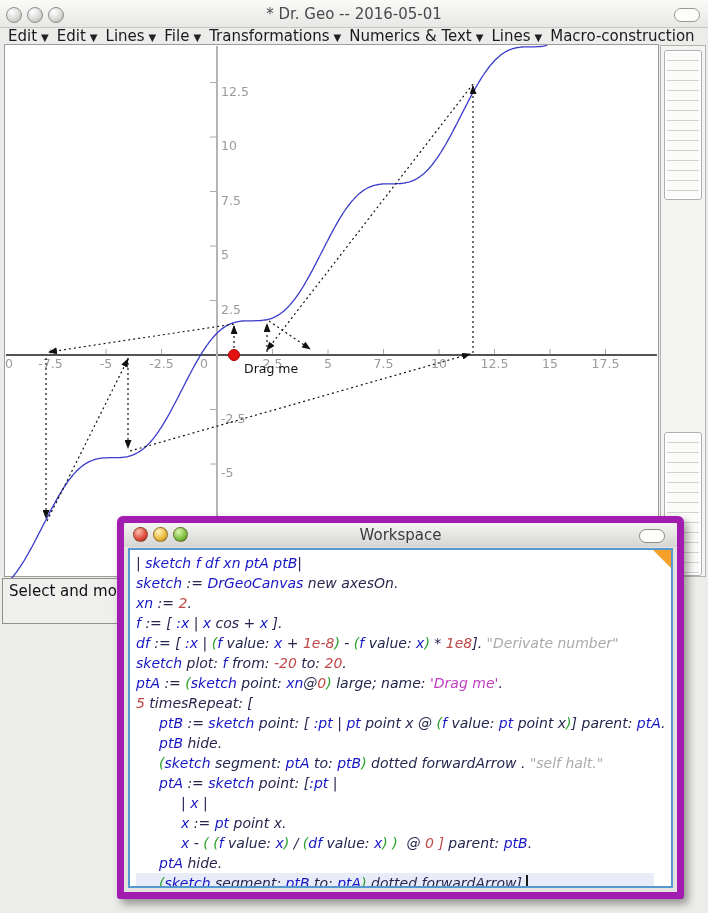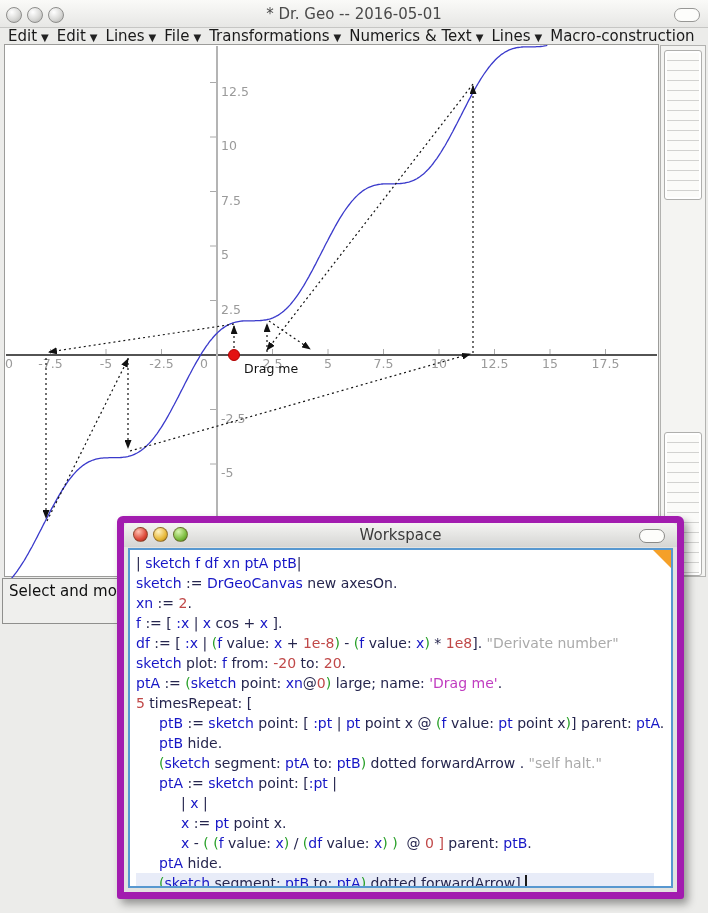--- a/index.html
+++ b/index.html
@@ -53,21 +53,21 @@
   .ws-red{background:radial-gradient(circle at 35% 28%, #FFC0B0, #DD4A3A 60%, #9E2418);}
   .ws-yellow{background:radial-gradient(circle at 35% 28%, #FFF2C0, #E8B93A 60%, #A87E10);}
   .ws-green{background:radial-gradient(circle at 35% 28%, #D8F5B0, #7CBC3E 60%, #4A7F18);}
   .ws-title{position:absolute;left:0;right:0;top:3px;text-align:center;font-size:15px;color:#3A3A3A;}
   .ws-collapse{position:absolute;right:12px;top:6px;width:24px;height:12px;
     border:1px solid #8A8A88;border-radius:7px;background:#FDFDFB;}
   .ws-content{position:absolute;left:4px;top:25px;right:4px;bottom:4px;
     background:#FFFFFF;border:2px solid #5898D0;box-sizing:border-box;overflow:hidden;}
   .ws-corner{position:absolute;top:0;right:0;width:0;height:0;
     border-top:18px solid #F5A028;border-left:18px solid transparent;}
-  .code{padding:3px 0 0 6px;font-size:14px;line-height:20px;white-space:pre;}
+  .code{padding:3px 0 0 6px;font-size:14px;line-height:20px;white-space:pre;font-style:italic;}
   .code-line{height:20px;}
   .ind1{padding-left:23px;}
   .ind2{padding-left:45px;}
   .cur{background:#E8ECF8;margin-right:17px;}
   .caret{display:inline-block;width:1.5px;height:15px;background:#1A1A1A;vertical-align:-2px;}
   .tk-p{color:#26264E;}
   .tk-v{color:#1616C6;}
   .tk-n{color:#C04848;}
   .tk-s{color:#C03CC0;}
   .tk-c{color:#AAAAAA;}

